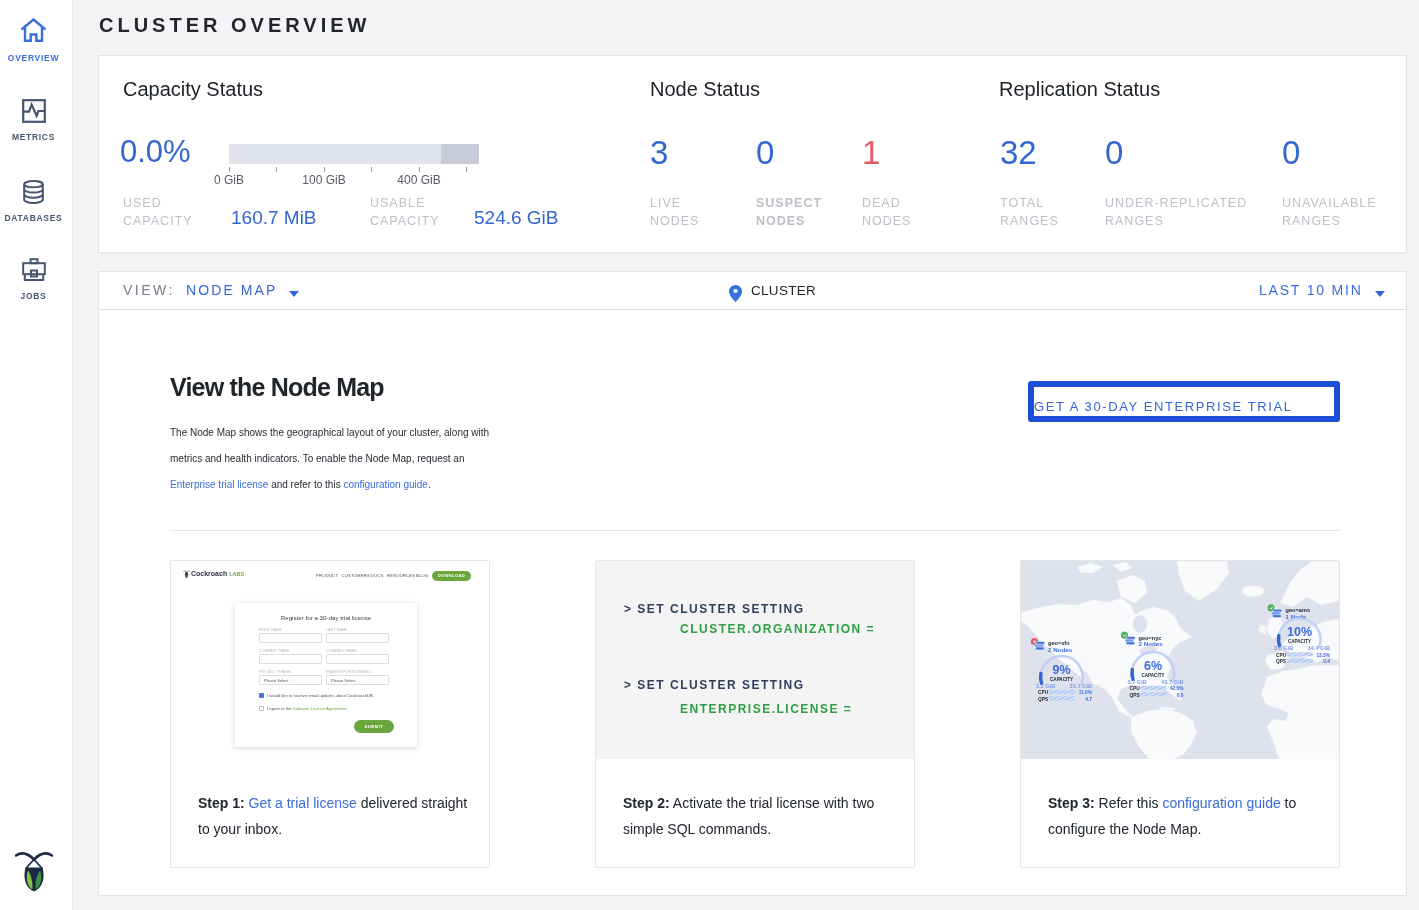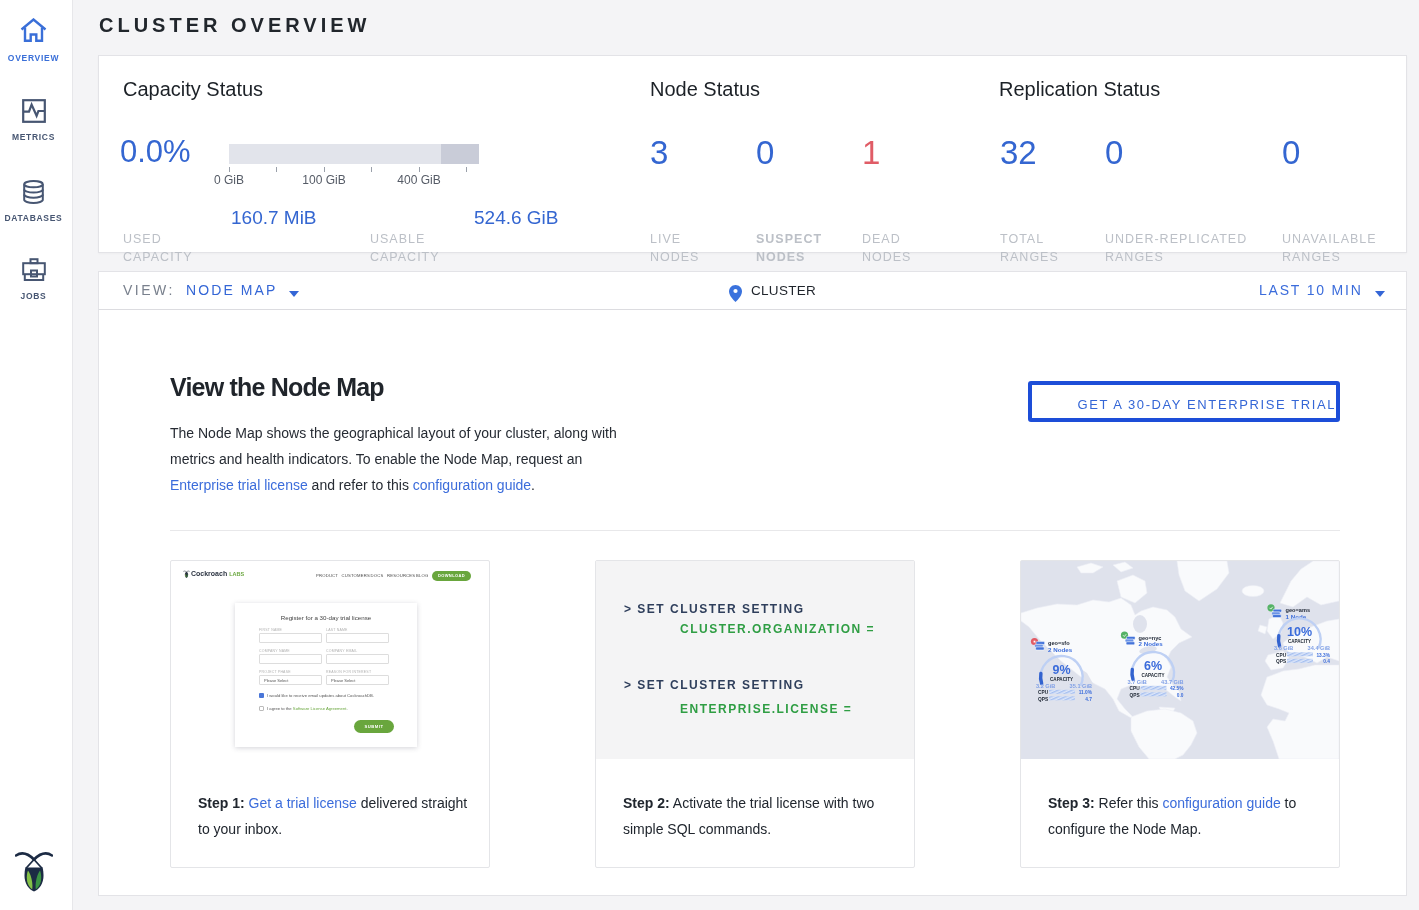--- a/index.html
+++ b/index.html
@@ -12,35 +12,35 @@
 .navlabel { font-size:8.5px; font-weight:700; letter-spacing:0.7px; color:#475672; margin-top:9px; }
 .navitem.active .navlabel { color:#3a6fd8; }
 
 #title { position:absolute; left:99px; top:14px; font-size:20px; font-weight:700; letter-spacing:4px; color:#21262c; }
 
 #summary { position:absolute; left:98px; top:55px; width:1309px; height:198px; background:#fff; border:1px solid #e3e3e7; box-shadow:0 1px 2px rgba(0,0,0,0.03); }
 .sechead { position:absolute; font-size:20px; color:#1c2127; font-weight:400; }
 .bignum { position:absolute; font-size:33px; line-height:36px; color:#3466d1; }
 .bignum.pct { font-size:31px; }
 .bignum.red { color:#e05c66; }
-.statlabel { position:absolute; font-size:12.5px; line-height:17.5px; letter-spacing:1px; color:#bcc0c7;margin-top:36px; }
+.statlabel { position:absolute; font-size:12.5px; line-height:17.5px; letter-spacing:1px; color:#bcc0c7; }
 .statval { position:absolute; font-size:19px; color:#3466d1; }
 #capbar { position:absolute; left:130px; top:88px; width:250px; height:20px; background:#e2e4eb; }
 #capbar .used2 { position:absolute; right:0; top:0; width:38px; height:20px; background:#c9ccd8; }
 .tick { position:absolute; top:111px; width:1px; height:5px; background:#9aa0aa; }
 .ticklabel { position:absolute; top:117px; font-size:12px; color:#555b66; transform:translateX(-50%); }
 
 #viewbar { position:absolute; left:98px; top:271px; width:1309px; height:39px; background:#fff; border:1px solid #e3e3e7; border-bottom:1px solid #dcdce0; }
 .vb { position:absolute; top:0; height:37px; line-height:37px; font-size:14px; letter-spacing:1.8px; }
 
 #panel { position:absolute; left:98px; top:310px; width:1309px; height:586px; background:#fff; border:1px solid #e3e3e7; border-top:none; }
 #h2 { position:absolute; left:71px; top:63px; font-size:25px; font-weight:700; letter-spacing:-0.8px; color:#20252b; }
-#para { position:absolute; left:71px; top:110px; font-size:14px; line-height:26px; color:#262b33; }
+#para { position:absolute; left:71px; top:110px; font-size:10px; line-height:26px; color:#262b33; }
 a.blue { color:#3b6cdb; text-decoration:none; }
-#trialbtn { position:absolute; left:929px; top:71px; width:312px; height:41px; border:4px solid #1d4ed8; border-radius:3px; background:#fff; text-align:right; line-height:39px; font-size:13px; letter-spacing:1.6px; color:#3466d6; }
+#trialbtn { position:absolute; left:929px; top:71px; width:312px; height:41px; border:6px solid #1d4ed8; border-radius:3px; background:#fff; text-align:left; line-height:39px; font-size:13px; letter-spacing:1.6px; color:#3466d6; }
 #rule { position:absolute; left:71px; top:220px; width:1170px; height:1px; background:#e8e8ea; }
 #cards { position:absolute; left:71px; top:250px; width:1170px; display:flex; justify-content:space-between; }
 .stepcard { width:320px; height:308px; background:#fff; border:1px solid #e4e5e8; border-radius:2px; position:relative; }
 .media { position:absolute; left:0; top:0; width:318px; height:198px; overflow:hidden; }
 .caption { position:absolute; left:27px; top:229px; width:272px; font-size:14px; line-height:26px; color:#20262e; }
 .caption b { font-weight:700; }
 
 #media1 .m { position:absolute; }
 #media1 .logotext { left:20px; top:9px; font-size:7px; font-weight:700; color:#2c3442; }
 #media1 .logotext span { color:#69a63d; font-size:5.5px; font-weight:700; }

